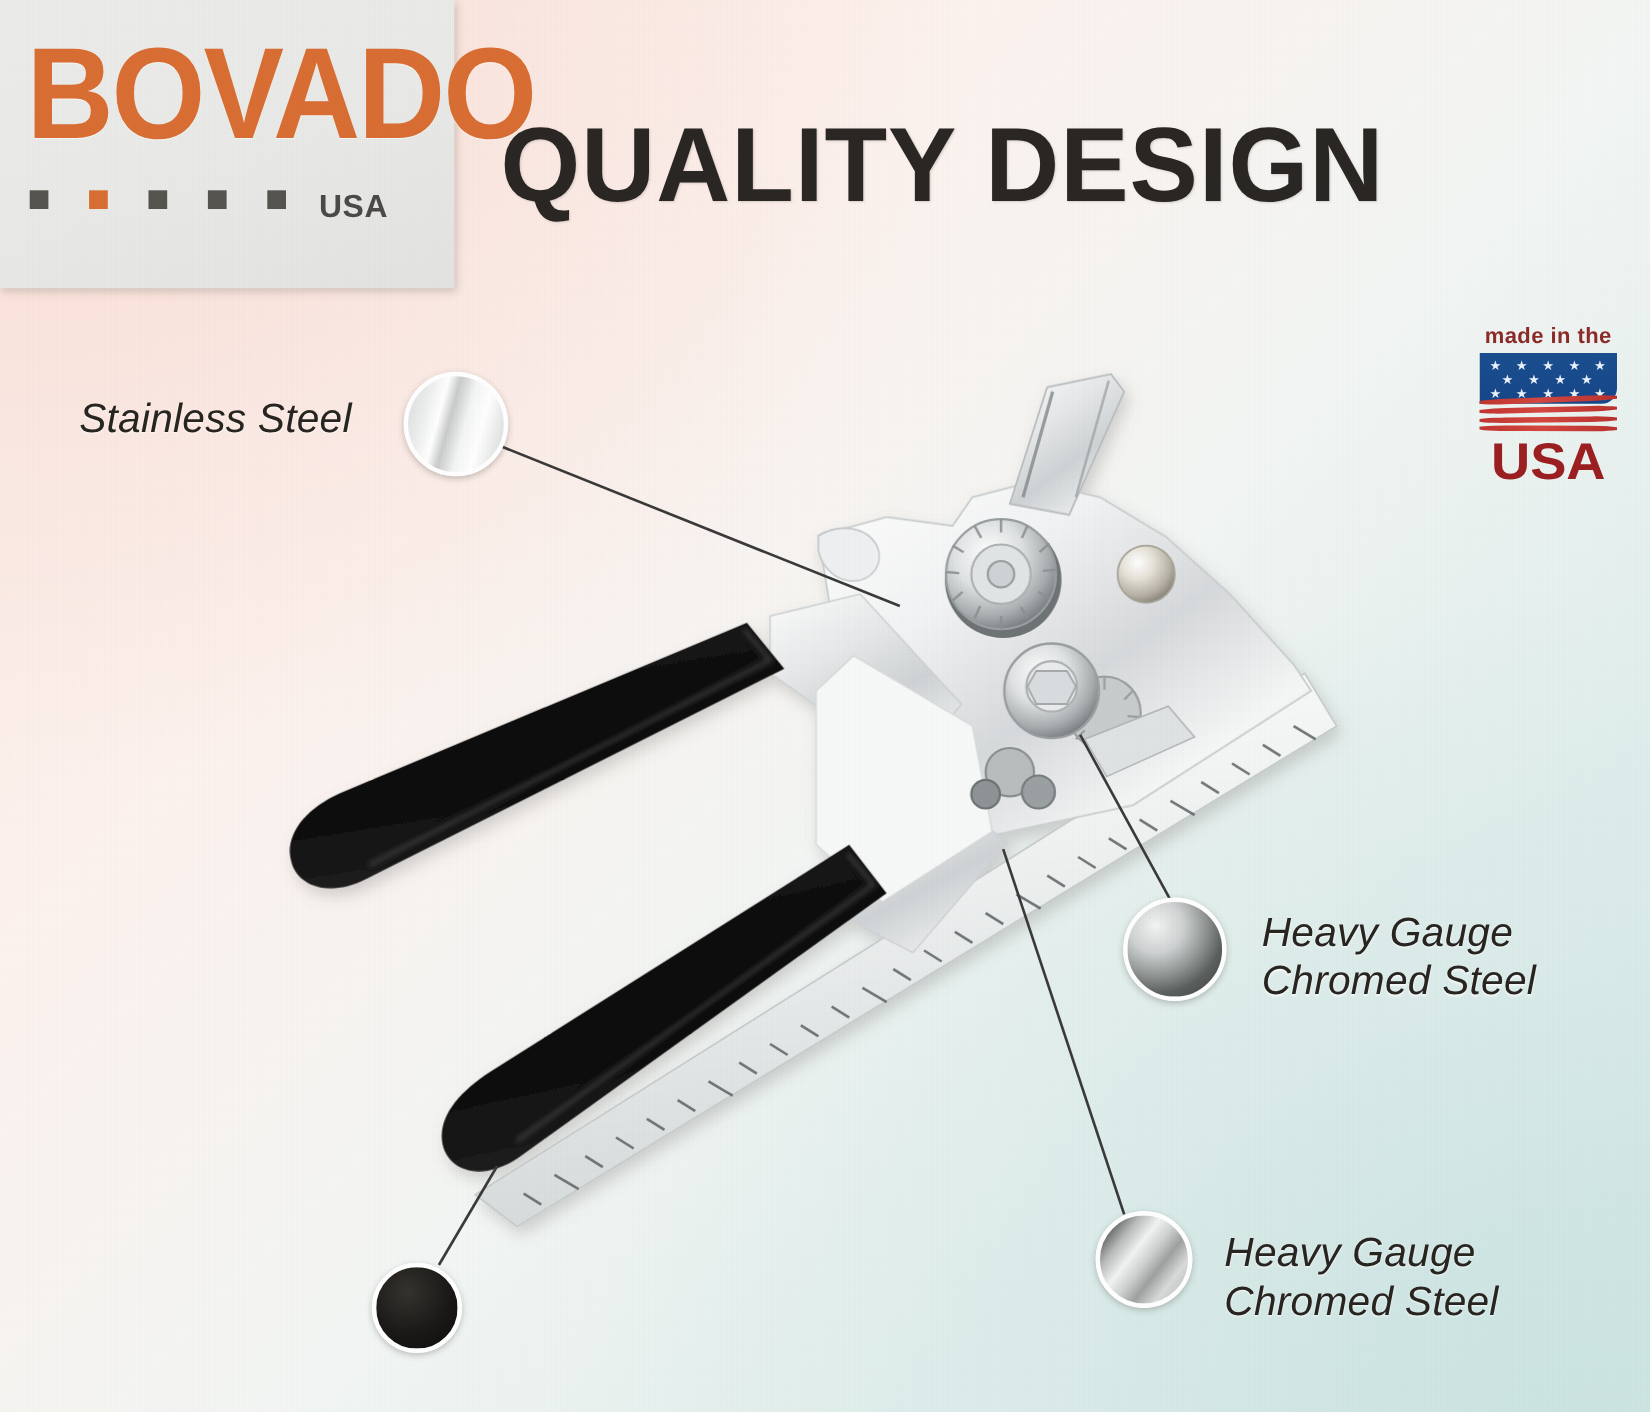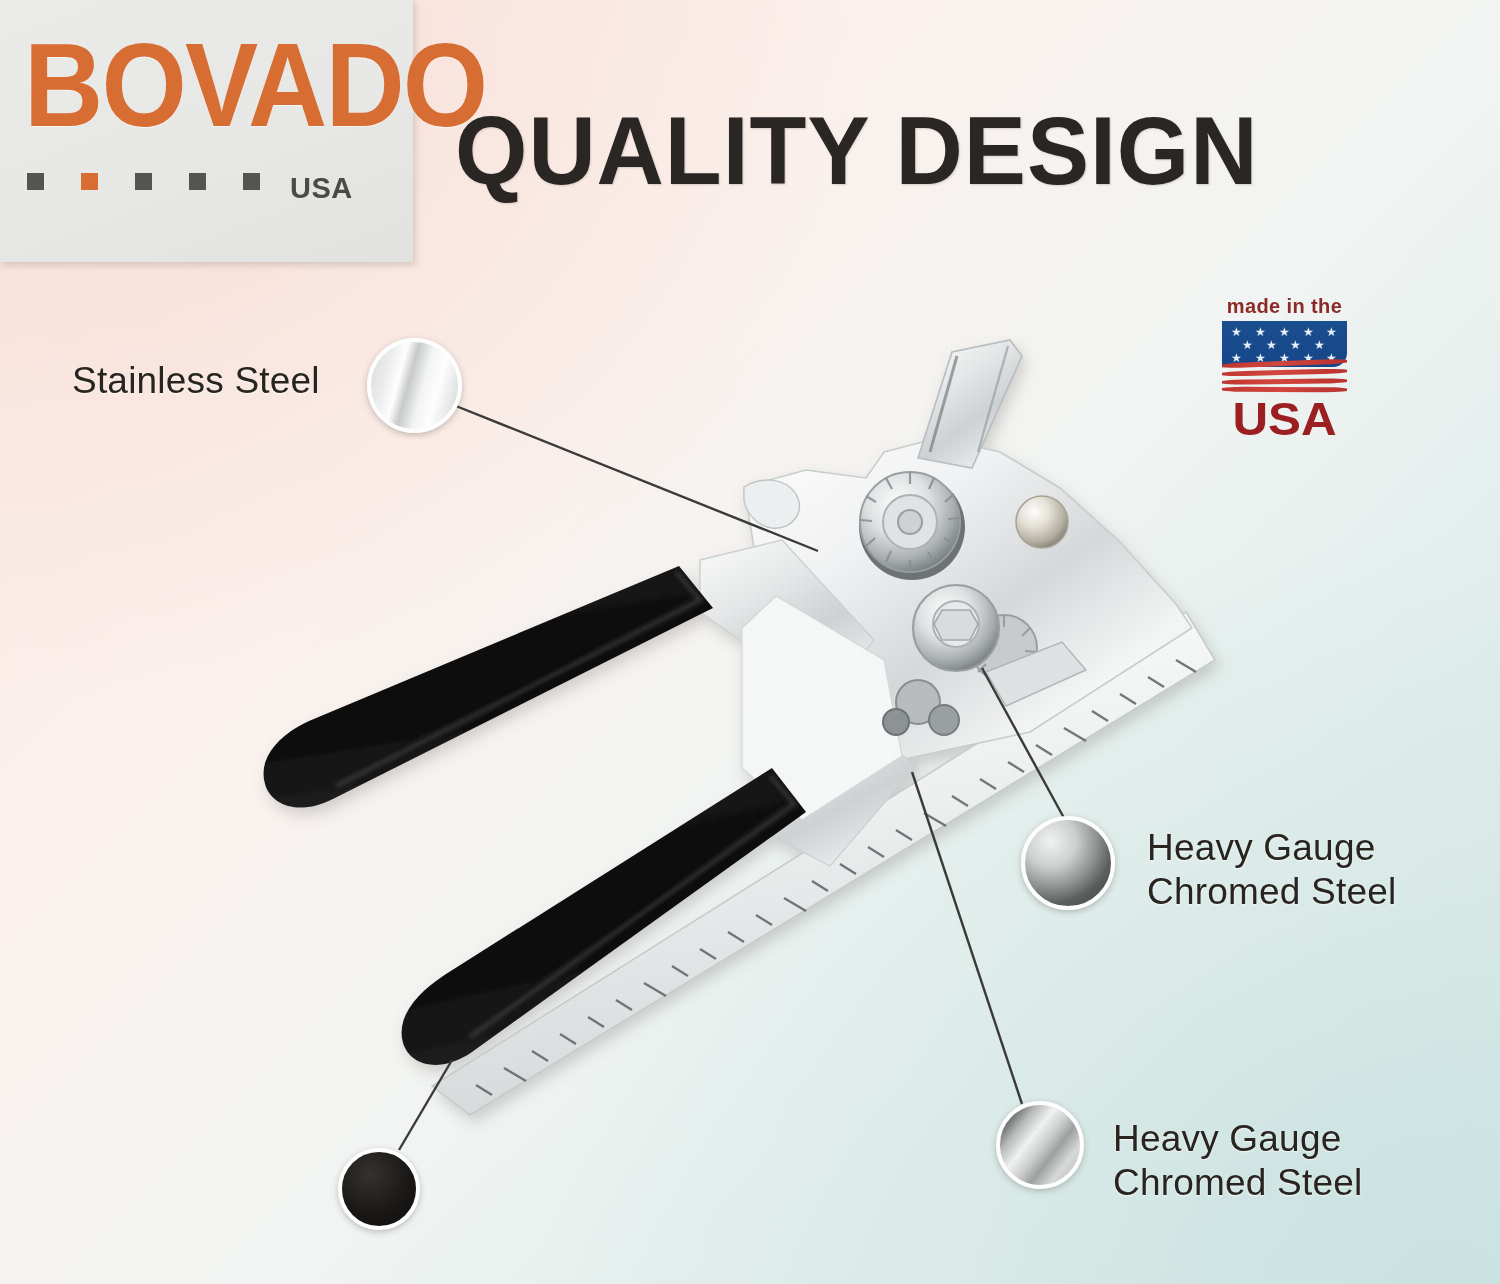--- a/index.html
+++ b/index.html
@@ -51,21 +51,21 @@
   #headline {
     position: absolute; left: 455px; top: 96px;
     font-family: "Liberation Sans Narrow", "Liberation Sans", sans-serif;
     font-size: 96px; font-weight: 700; letter-spacing: 1px;
     color: #2a2623; white-space: nowrap;
     transform: scaleX(0.97); transform-origin: left top;
     text-shadow: 1px 1px 2px rgba(150,140,135,0.35);
   }
 
   
-  #usa-badge { position: absolute; left: 1207px; top: 296px; width: 155px; height: 156px; }
+  #usa-badge { position: absolute; left: 1330px; top: 296px; width: 155px; height: 156px; }
   #usa-badge .madein {
     font-size: 20px; font-weight: 700; color: #8c2b28; text-align: center;
     letter-spacing: .4px; line-height: 1;
   }
   #usa-flag {
     position: relative; width: 125px; height: 72px; margin: 5px auto 0;
     overflow: hidden;
   }
   #usa-flag .blue {
     position: absolute; left:0; top:0; width:125px; height:46px;
@@ -87,20 +87,21 @@
     letter-spacing: 0px; line-height: 1; margin-top: 2px;
     font-family: "Liberation Sans Narrow","Liberation Sans",sans-serif;
     transform: scaleX(1.05);
   }
 
   
   .callout-label {
     position: absolute; font-size: 37px; color: #28241f;
     line-height: 1.18; white-space: pre-line; letter-spacing: .2px;
     text-shadow: 0 1px 2px rgba(255,255,255,0.8);
+    font-style: italic;
   }
   #lbl-stainless { left: 72px; top: 359px; }
   #lbl-rubber    { left: 78px; top: 1130px; }
   #lbl-heavy1    { left: 1147px; top: 826px; }
   #lbl-heavy2    { left: 1113px; top: 1117px; }
 
   
   .bubble {
     position: absolute; border-radius: 50%;
     border: 4px solid #ffffff;

